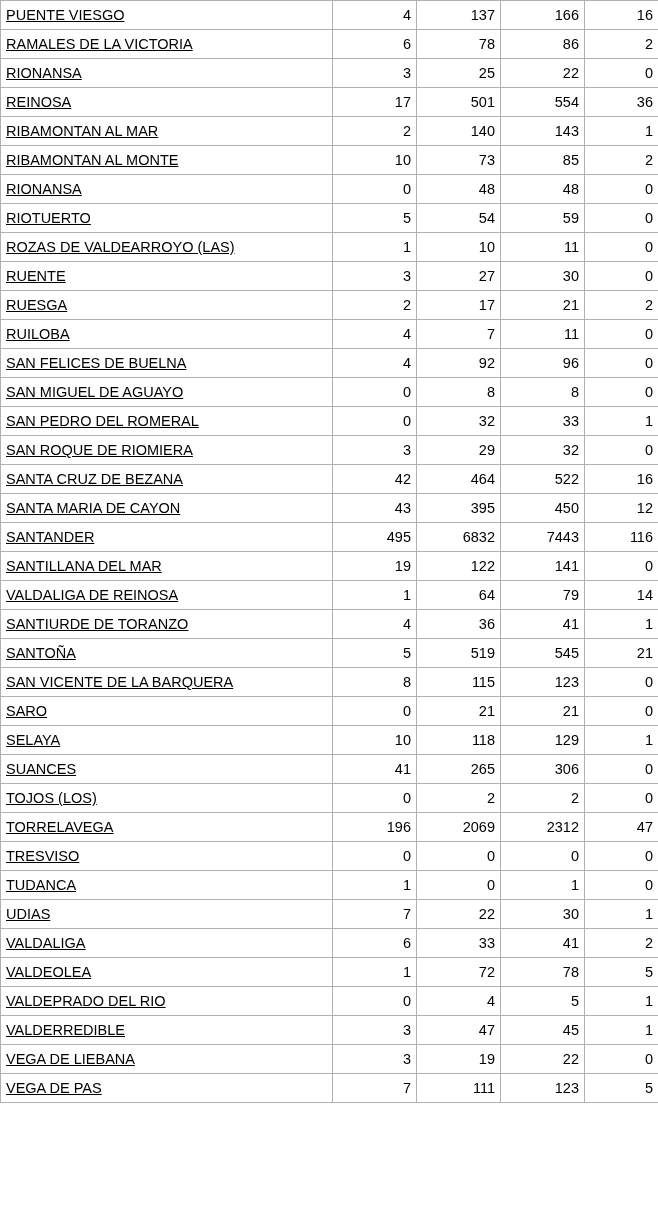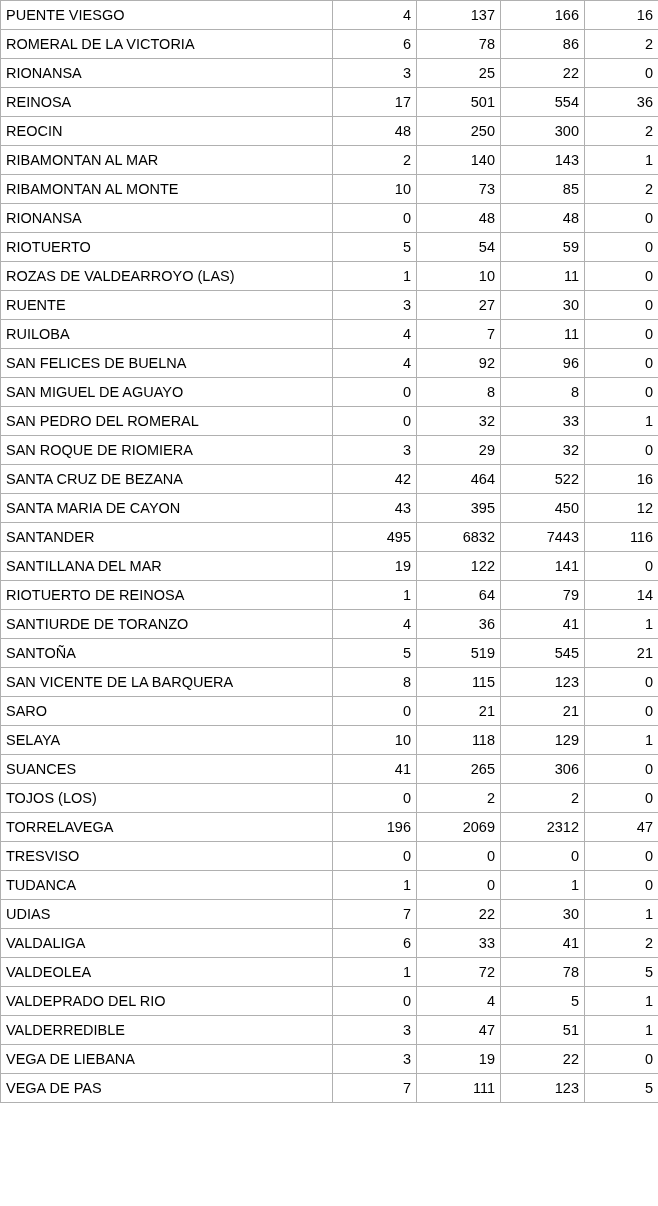--- a/index.html
+++ b/index.html
@@ -25,20 +25,21 @@
     font-size: 14.5px;
     line-height: 16px;
     height: 24px;
     padding: 2px 5px 2px 5px;
     white-space: nowrap;
     overflow: hidden;
     background: #ffffff;
   }
   table.data-table td.name {
     text-align: left;
+    text-decoration: underline;
   }
   table.data-table td.num {
     text-align: right;
   }
   col.c-name { width: 332px; }
   col.c-n1 { width: 84px; }
   col.c-n2 { width: 84px; }
   col.c-n3 { width: 84px; }
   col.c-n4 { width: 74px; }
 </style>
@@ -56,48 +57,41 @@
     </colgroup>
     <tbody>
         <tr>
           <td class="name">PUENTE VIESGO</td>
           <td class="num">4</td>
           <td class="num">137</td>
           <td class="num">166</td>
           <td class="num">16</td>
         </tr>
         <tr>
-          <td class="name">ROMERAL DE LA VICTORIA</td>
+          <td class="name">RAMALES DE LA VICTORIA</td>
           <td class="num">6</td>
           <td class="num">78</td>
           <td class="num">86</td>
           <td class="num">2</td>
         </tr>
         <tr>
           <td class="name">RIONANSA</td>
           <td class="num">3</td>
           <td class="num">25</td>
           <td class="num">22</td>
           <td class="num">0</td>
         </tr>
         <tr>
           <td class="name">REINOSA</td>
           <td class="num">17</td>
           <td class="num">501</td>
           <td class="num">554</td>
           <td class="num">36</td>
         </tr>
         <tr>
-          <td class="name">REOCIN</td>
-          <td class="num">48</td>
-          <td class="num">250</td>
-          <td class="num">300</td>
-          <td class="num">2</td>
-        </tr>
-        <tr>
           <td class="name">RIBAMONTAN AL MAR</td>
           <td class="num">2</td>
           <td class="num">140</td>
           <td class="num">143</td>
           <td class="num">1</td>
         </tr>
         <tr>
           <td class="name">RIBAMONTAN AL MONTE</td>
           <td class="num">10</td>
           <td class="num">73</td>
@@ -124,20 +118,27 @@
           <td class="num">10</td>
           <td class="num">11</td>
           <td class="num">0</td>
         </tr>
         <tr>
           <td class="name">RUENTE</td>
           <td class="num">3</td>
           <td class="num">27</td>
           <td class="num">30</td>
           <td class="num">0</td>
+        </tr>
+        <tr>
+          <td class="name">RUESGA</td>
+          <td class="num">2</td>
+          <td class="num">17</td>
+          <td class="num">21</td>
+          <td class="num">2</td>
         </tr>
         <tr>
           <td class="name">RUILOBA</td>
           <td class="num">4</td>
           <td class="num">7</td>
           <td class="num">11</td>
           <td class="num">0</td>
         </tr>
         <tr>
           <td class="name">SAN FELICES DE BUELNA</td>
@@ -189,21 +190,21 @@
           <td class="num">116</td>
         </tr>
         <tr>
           <td class="name">SANTILLANA DEL MAR</td>
           <td class="num">19</td>
           <td class="num">122</td>
           <td class="num">141</td>
           <td class="num">0</td>
         </tr>
         <tr>
-          <td class="name">RIOTUERTO DE REINOSA</td>
+          <td class="name">VALDALIGA DE REINOSA</td>
           <td class="num">1</td>
           <td class="num">64</td>
           <td class="num">79</td>
           <td class="num">14</td>
         </tr>
         <tr>
           <td class="name">SANTIURDE DE TORANZO</td>
           <td class="num">4</td>
           <td class="num">36</td>
           <td class="num">41</td>
@@ -297,21 +298,21 @@
           <td class="name">VALDEPRADO DEL RIO</td>
           <td class="num">0</td>
           <td class="num">4</td>
           <td class="num">5</td>
           <td class="num">1</td>
         </tr>
         <tr>
           <td class="name">VALDERREDIBLE</td>
           <td class="num">3</td>
           <td class="num">47</td>
-          <td class="num">51</td>
+          <td class="num">45</td>
           <td class="num">1</td>
         </tr>
         <tr>
           <td class="name">VEGA DE LIEBANA</td>
           <td class="num">3</td>
           <td class="num">19</td>
           <td class="num">22</td>
           <td class="num">0</td>
         </tr>
         <tr>

